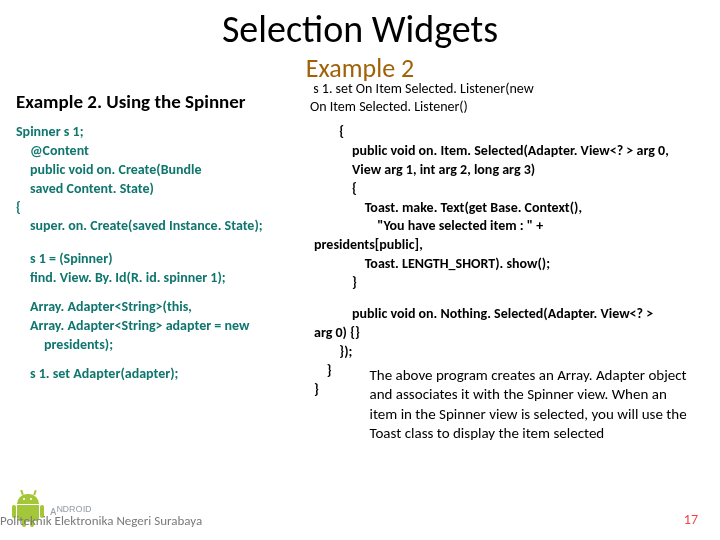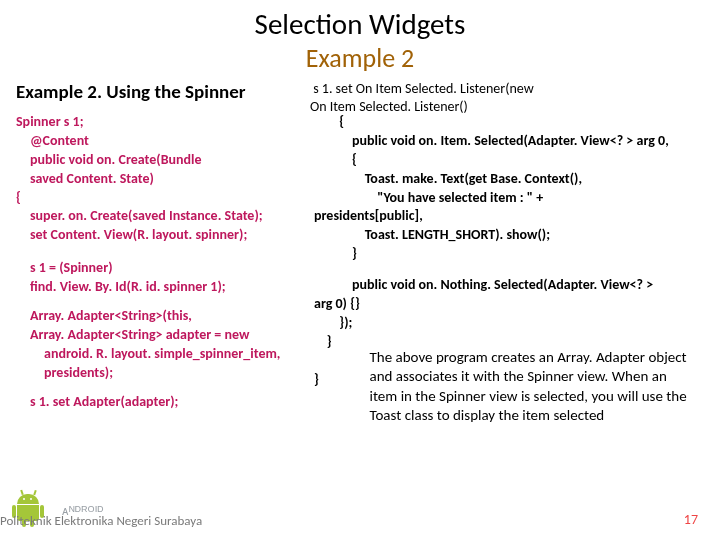--- a/index.html
+++ b/index.html
@@ -6,21 +6,21 @@
   body {
     width: 720px;
     height: 540px;
     background: #fff;
     font-family: Calibri, Arial, sans-serif;
     position: relative;
     overflow: hidden;
   }
   .title {
     text-align: center;
-    font-size: 29px;
+    font-size: 38px;
     font-weight: 500;
     margin-top: 6px;
     color: #000;
   }
   .subtitle {
     text-align: center;
     font-size: 26px;
     font-weight: 500;
     margin-top: 0;
     color: #a16207;
@@ -36,21 +36,21 @@
     display: flex;
     flex-direction: row;
     margin-top: 10px;
     padding: 0 10px;
   }
   .col-left {
     width: 300px;
     font-size: 14px;
     font-weight: bold;
     line-height: 1.35;
-    color: #be185d;
+    color: #0f766e;
     padding-left: 6px;
   }
   .col-left .indent1 { padding-left: 14px; }
   .col-left .indent2 { padding-left: 28px; }
   .col-left .gap { height: 14px; }
   .col-left .gap2 { height: 10px; }
   .col-right {
     flex: 1;
     font-size: 14px;
     font-weight: bold;
@@ -78,21 +78,21 @@
     font-weight: normal;
     line-height: 1.3;
     white-space: pre;
   }
   .android-logo {
     position: absolute;
     left: 14px;
     bottom: 14px;
     display: flex;
     align-items: center;
-    gap: 20px;
+    gap: 8px;
   }
   .robot {
     width: 28px;
     height: 32px;
     position: relative;
   }
   .robot .head {
     width: 22px; height: 10px;
     background: #a4c639;
     border-radius: 11px 11px 0 0;
@@ -159,49 +159,48 @@
 On Item Selected. Listener()</div>
 
 <div class="columns">
   <div class="col-left">
     <div>Spinner s 1;</div>
     <div class="indent1">@Content</div>
     <div class="indent1">public void on. Create(Bundle</div>
     <div class="indent1">saved Content. State)</div>
     <div>{</div>
     <div class="indent1">super. on. Create(saved Instance. State);</div>
-    <div class="indent1">set Content. View(R. layout. spinner);</div>
     <div class="gap"></div>
     <div class="indent1">s 1 = (Spinner)</div>
     <div class="indent1">find. View. By. Id(R. id. spinner 1);</div>
     <div class="gap2"></div>
     <div class="indent1">Array. Adapter&lt;String&gt;(this,</div>
     <div class="indent1">Array. Adapter&lt;String&gt; adapter = new</div>
-    <div class="indent2">android. R. layout. simple_spinner_item,</div>
     <div class="indent2">presidents);</div>
     <div class="gap2"></div>
     <div class="indent1">s 1. set Adapter(adapter);</div>
   </div>
 
   <div class="col-right">
     <div class="r-block">        {</div>
     <div class="r-block">            public void on. Item. Selected(Adapter. View&lt;? &gt; arg 0,</div>
+    <div class="r-block">            View arg 1, int arg 2, long arg 3)</div>
     <div class="r-block">            {</div>
     <div class="r-block">                Toast. make. Text(get Base. Context(),</div>
     <div class="r-block">                    "You have selected item : " +</div>
     <div class="r-block">presidents[public],</div>
     <div class="r-block">                Toast. LENGTH_SHORT). show();</div>
     <div class="r-block">            }</div>
     <div style="height:12px"></div>
     <div class="r-block">            public void on. Nothing. Selected(Adapter. View&lt;? &gt;</div>
     <div class="r-block">arg 0) {}</div>
     <div class="r-block">        });</div>
     <div style="display:flex;">
       <div style="white-space:pre;font-weight:bold;">    }</div>
-      <div class="explain" style="margin-top:15px;">The above program creates an Array. Adapter object and associates it with the Spinner view. When an item in the Spinner view is selected, you will use the Toast class to display the item selected</div>
+      <div class="explain" style="margin-top:4px;">The above program creates an Array. Adapter object and associates it with the Spinner view. When an item in the Spinner view is selected, you will use the Toast class to display the item selected</div>
     </div>
     <div class="r-block" style="position:absolute; top:258px;">}</div>
   </div>
 </div>
 
 <div class="android-logo">
   <div class="robot">
     <div class="head"></div>
     <div class="eye1"></div>
       <div class="eye2"></div>

